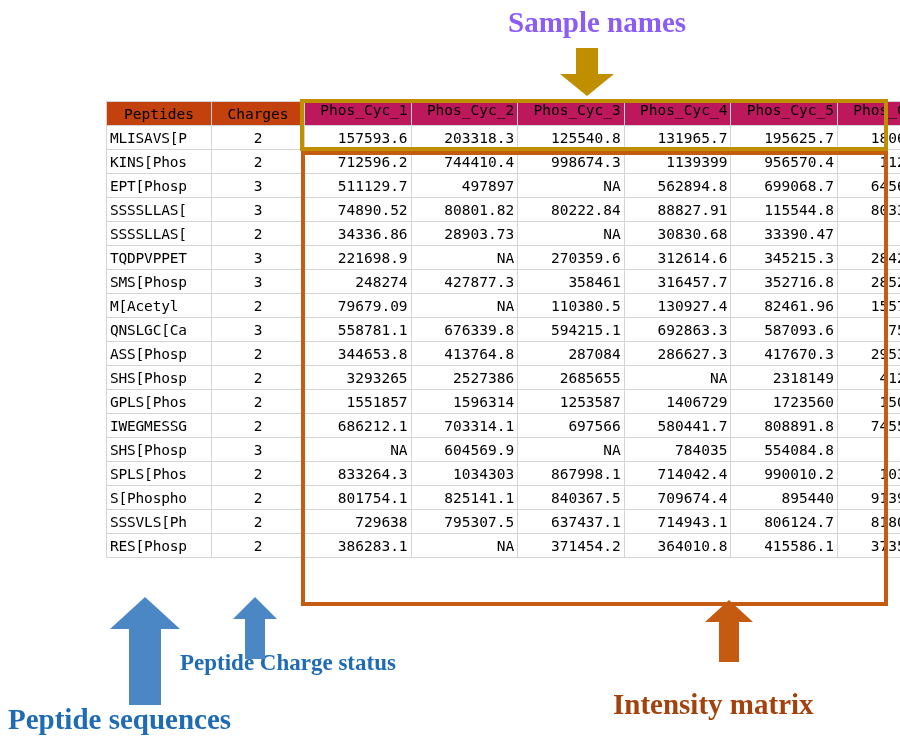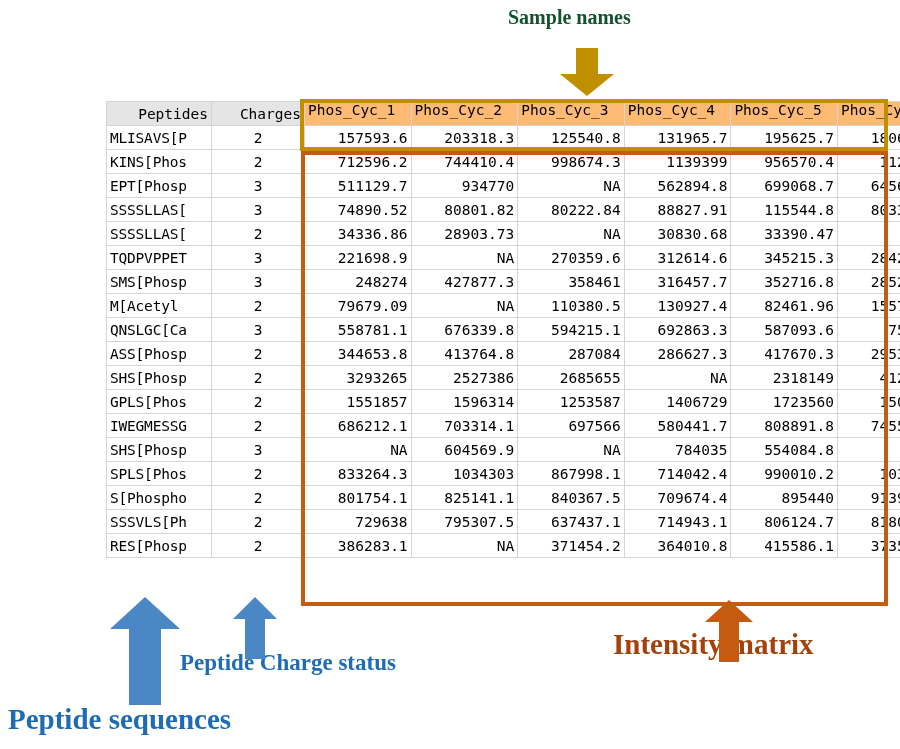--- a/index.html
+++ b/index.html
@@ -18,38 +18,38 @@
   
   .annot-label {
     position: absolute;
     font-family: "Liberation Serif", serif;
     font-weight: bold;
     white-space: nowrap;
   }
   #sample-names-label {
     left: 508px;
     top: 6px;
-    font-size: 20px;
-    color: #14532d;
+    font-size: 29px;
+    color: #8b5cf6;
   }
   #peptide-sequences-label {
     left: 8px;
     top: 703px;
     font-size: 29px;
     color: #1f6cb4;
   }
   #peptide-charge-label {
     left: 180px;
     top: 650px;
     font-size: 23px;
     color: #1f6cb4;
   }
   #intensity-matrix-label {
     left: 613px;
-    top: 628px;
+    top: 688px;
     font-size: 29px;
     color: #a4420d;
   }
 
   
   .arrow {
     position: absolute;
   }
   .arrow .shaft {
     position: absolute;
@@ -164,33 +164,33 @@
     overflow: hidden;
     white-space: nowrap;
     font-weight: normal;
   }
   
   .col-pep   { width: 98px; }
   .col-chg   { width: 86px; }
   .col-smp   { width: 99.6px; }
 
   thead th {
-    background: #e5e5e5;
-    text-align: right;
+    background: #c2410c;
+    text-align: center;
     height: 47px;
     vertical-align: middle;
   }
   thead th.sample-head {
-    background: #fdba74;
+    background: #be185d;
     vertical-align: top;
     padding-top: 3px;
     line-height: 1.15;
     word-break: break-all;
     white-space: normal;
-    text-align: left;
+    text-align: right;
   }
   td.pep-cell {
     text-align: left;
     letter-spacing: -0.2px;
     margin-left: 16px;
   }
   td.chg-cell {
     text-align: center;
   }
   td.val-cell {
@@ -284,21 +284,21 @@
         <td class="val-cell col-smp">744410.4</td>
         <td class="val-cell col-smp">998674.3</td>
         <td class="val-cell col-smp">1139399</td>
         <td class="val-cell col-smp">956570.4</td>
         <td class="val-cell col-smp">1120046</td>
       </tr>
       <tr>
         <td class="pep-cell col-pep">EPT[Phosp</td>
         <td class="chg-cell col-chg">3</td>
         <td class="val-cell col-smp">511129.7</td>
-        <td class="val-cell col-smp">934770</td>
+        <td class="val-cell col-smp">497897</td>
         <td class="val-cell col-smp na">NA</td>
         <td class="val-cell col-smp">562894.8</td>
         <td class="val-cell col-smp">699068.7</td>
         <td class="val-cell col-smp">645625.4</td>
       </tr>
       <tr>
         <td class="pep-cell col-pep">SSSSLLAS[</td>
         <td class="chg-cell col-chg">3</td>
         <td class="val-cell col-smp">74890.52</td>
         <td class="val-cell col-smp">80801.82</td>

